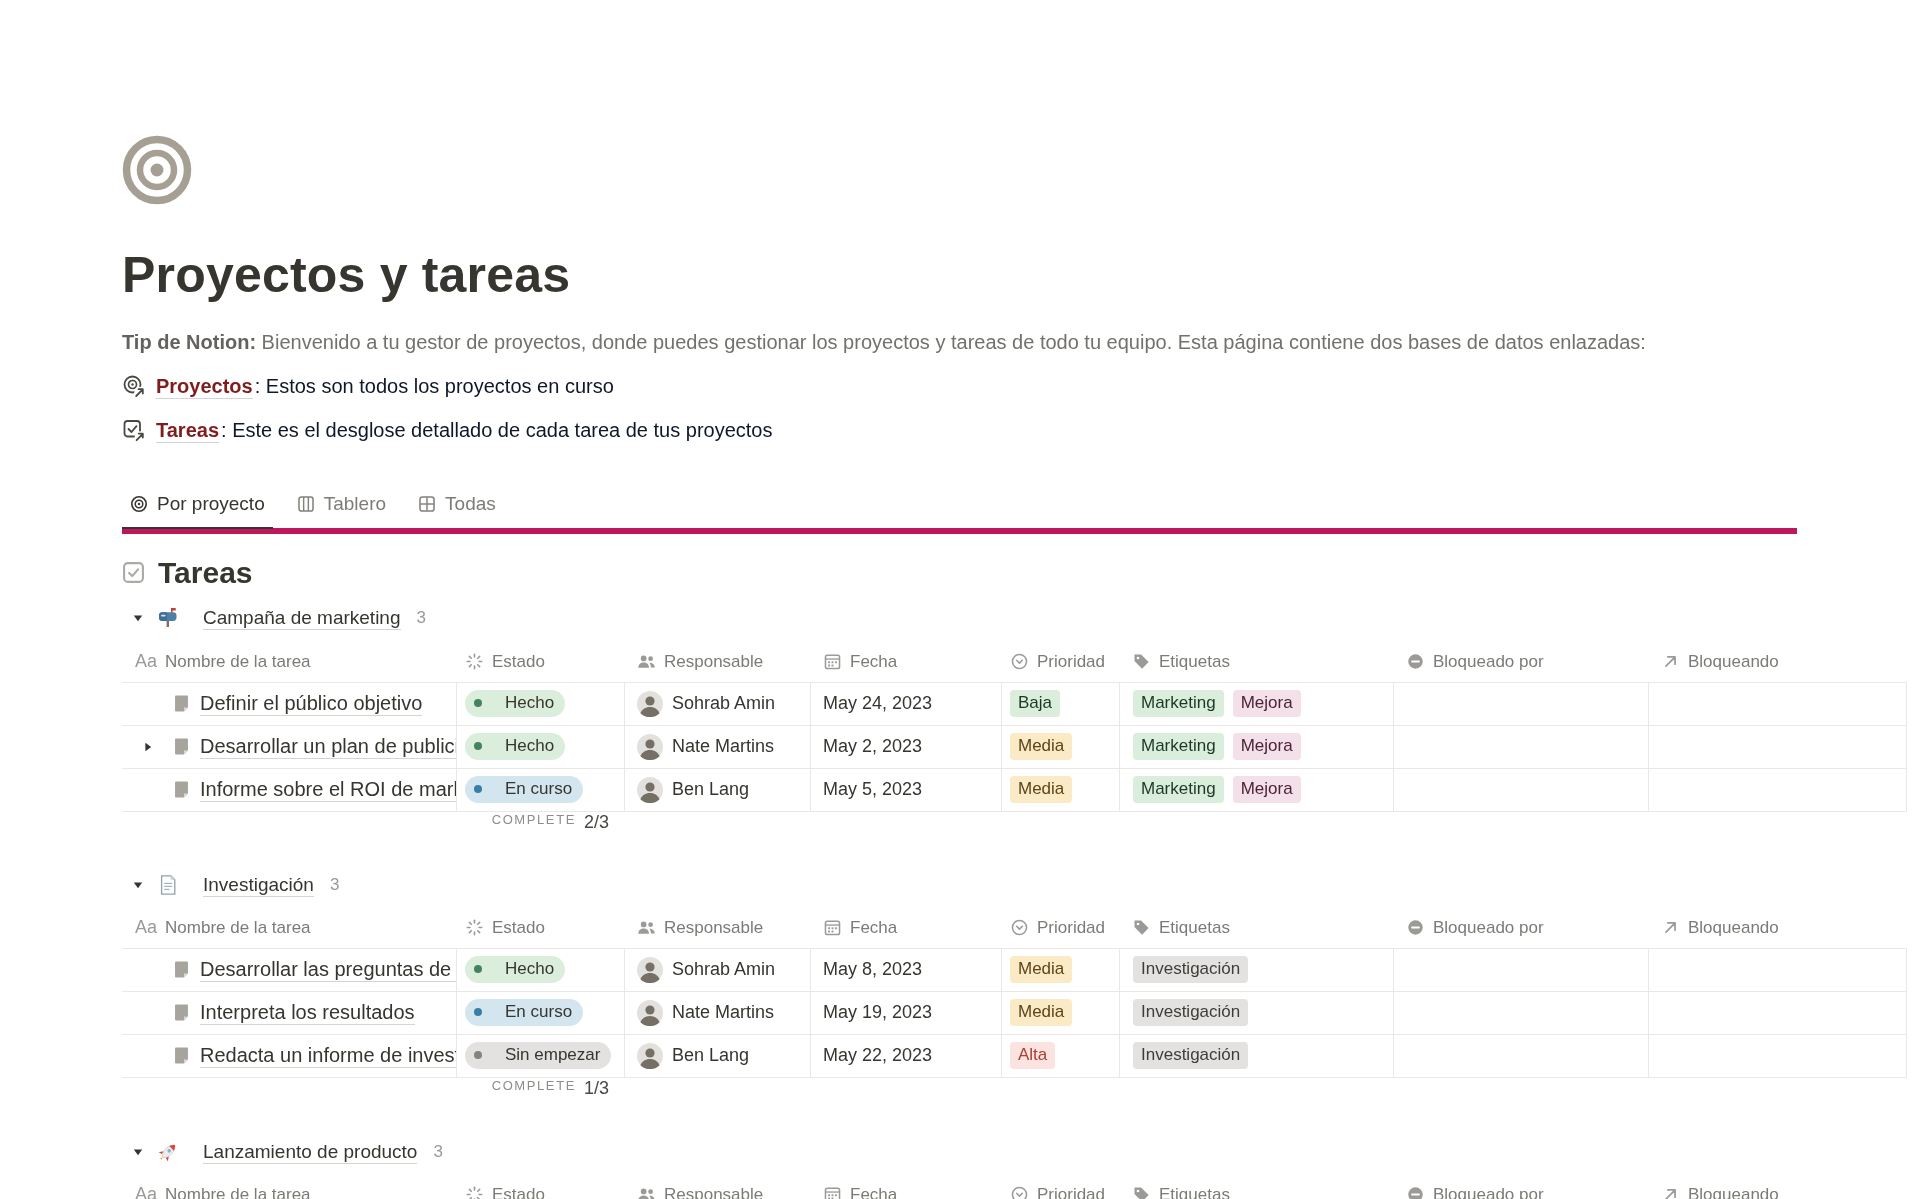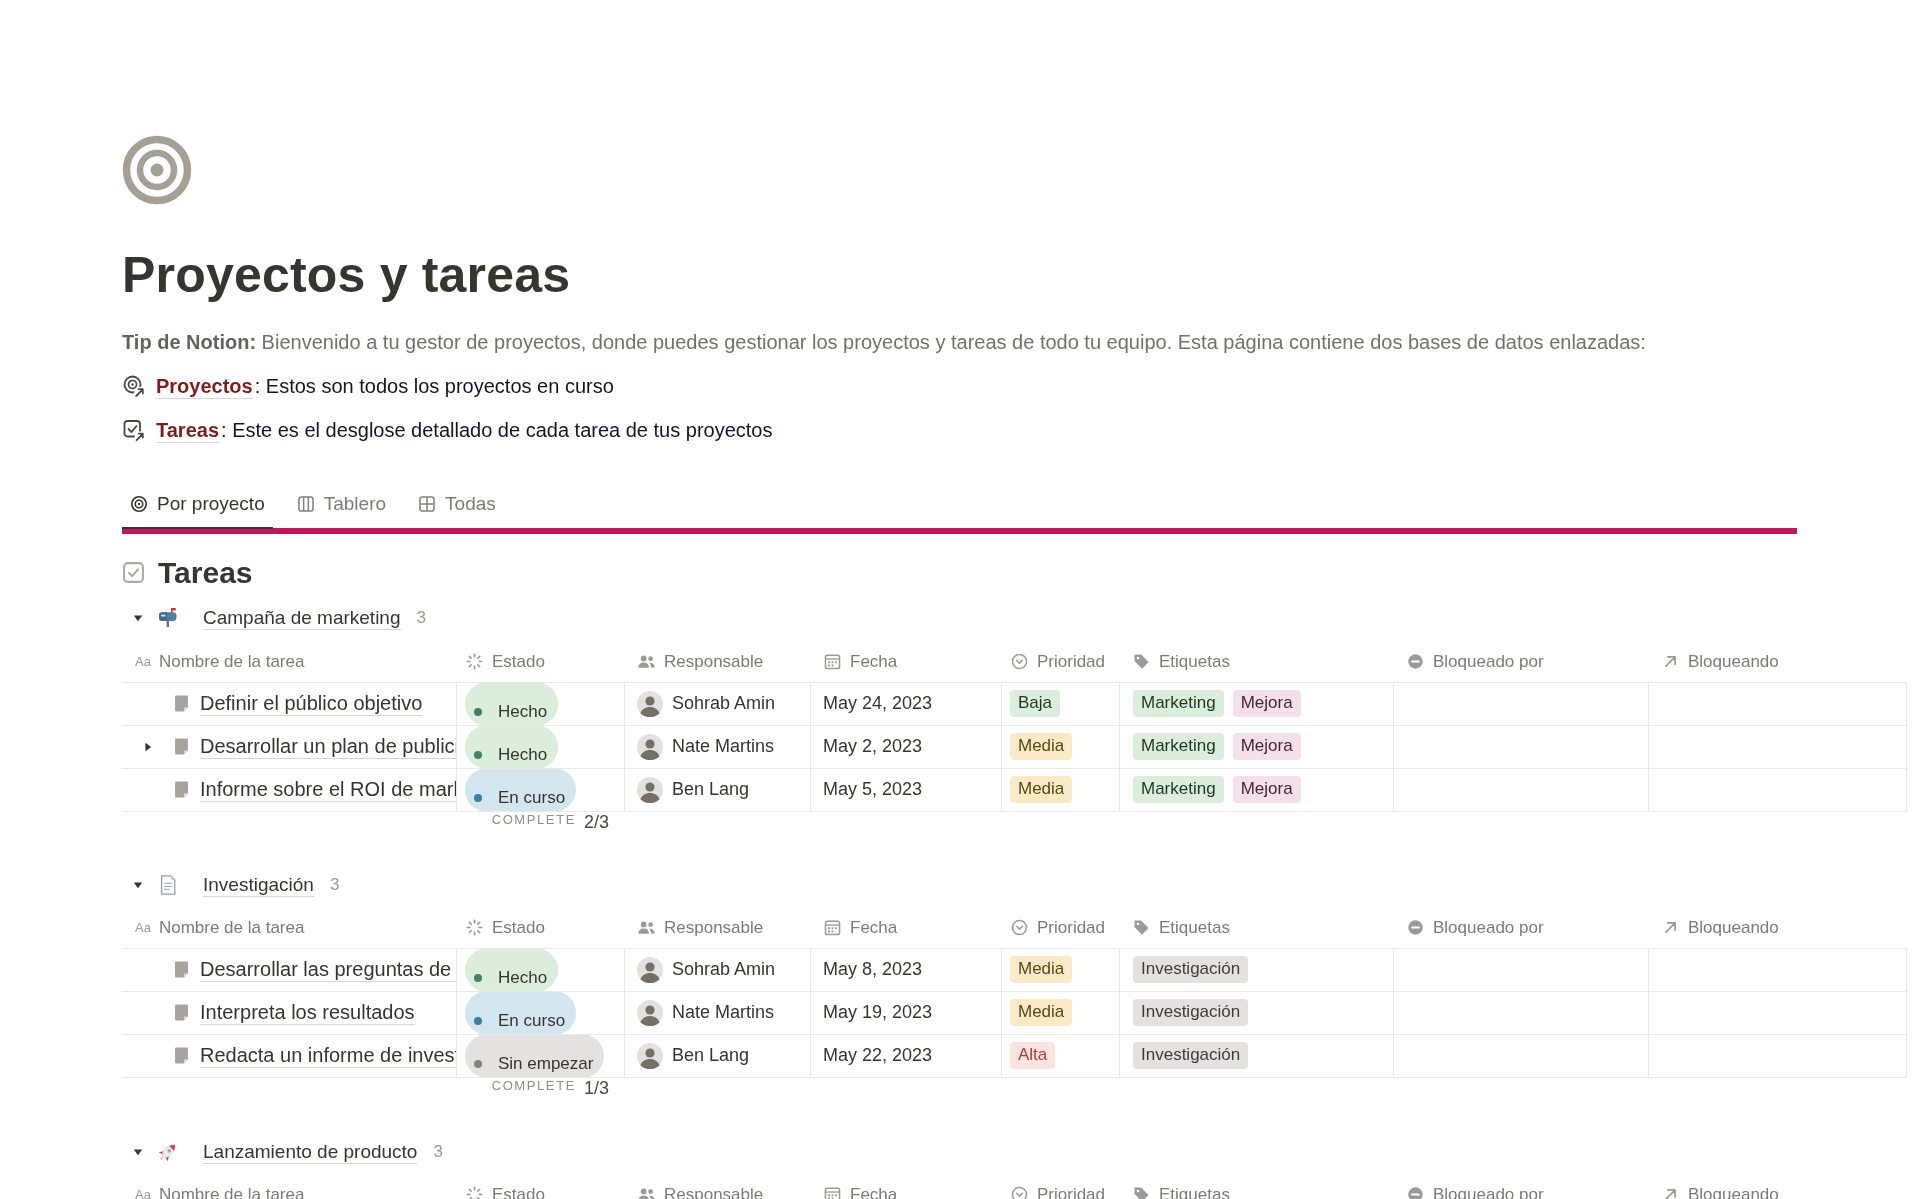--- a/index.html
+++ b/index.html
@@ -39,33 +39,33 @@
            line-height:23px; cursor:pointer; }
   .gcount { margin-left:16px; font-size:17px; color:#9B9995; }
 
   .trow { display:grid; grid-template-columns:335px 168px 186px 191px 118px 274px 255px 258px;
           width:1785px; }
   .thead { margin-top:12px; height:41px; border-bottom:1px solid #E9E8E6; color:#7D7B76; font-size:17px; }
   .g2 .thead, .g3 .thead { margin-top:11px; }
   .thead .cell { display:flex; align-items:center; gap:8px; padding-left:12px; overflow:hidden; white-space:nowrap; }
   .thead .c-name { padding-left:13px; }
   .thead .c-estado, .thead .c-prio { padding-left:8px; }
-  .aa { font-size:13px; color:#9B9A97; }
+  .aa { font-size:18px; color:#9B9A97; }
 
   .tdata { height:43px; border-bottom:1px solid #E9E8E6; }
   .tdata .cell { display:flex; align-items:center; border-right:1px solid #E9E8E6;
                  overflow:hidden; white-space:nowrap; padding-left:12px; }
   .tdata .c-name { padding-left:16px; cursor:pointer; }
   .tdata .c-estado, .tdata .c-prio { padding-left:8px; }
   .tdata .c-tags { padding-left:13px; gap:9px; }
   .toggle-slot { width:34px; flex:0 0 auto; display:flex; align-items:center; padding-left:4px; }
   .doc { flex:0 0 auto; margin-right:9px; }
   .tname { font-size:20px; font-weight:500; border-bottom:1.5px solid #D6D4D0; line-height:23px; }
-  .pill { display:inline-flex; align-items:center; gap:16px; border-radius:999px;
-          padding:20px 11px 4px 9px; font-size:17px; }
+  .pill { display:inline-flex; align-items:center; gap:23px; border-radius:999px;
+          padding:3px 11px 4px 9px; font-size:17px; }
   .pill .dot { width:8px; height:8px; border-radius:50%; }
   .st-done { background:#DBEDDB; } .st-done .dot { background:#448361; }
   .st-prog { background:#D3E5EF; } .st-prog .dot { background:#377EA9; }
   .st-not  { background:#E3E2E0; } .st-not .dot { background:#85837E; }
   .avatar { flex:0 0 auto; margin-right:9px; border-radius:50%; }
   .pname, .pdate { font-size:18px; }
   .chip { border-radius:4px; padding:3px 8px 4px 8px; font-size:17px; }
   .p-low  { background:#DBEDDB; color:#1C3829; }
   .p-med  { background:#FBEAC6; color:#5D451A; }
   .p-high { background:#FBE4E0; color:#AC3E35; }

